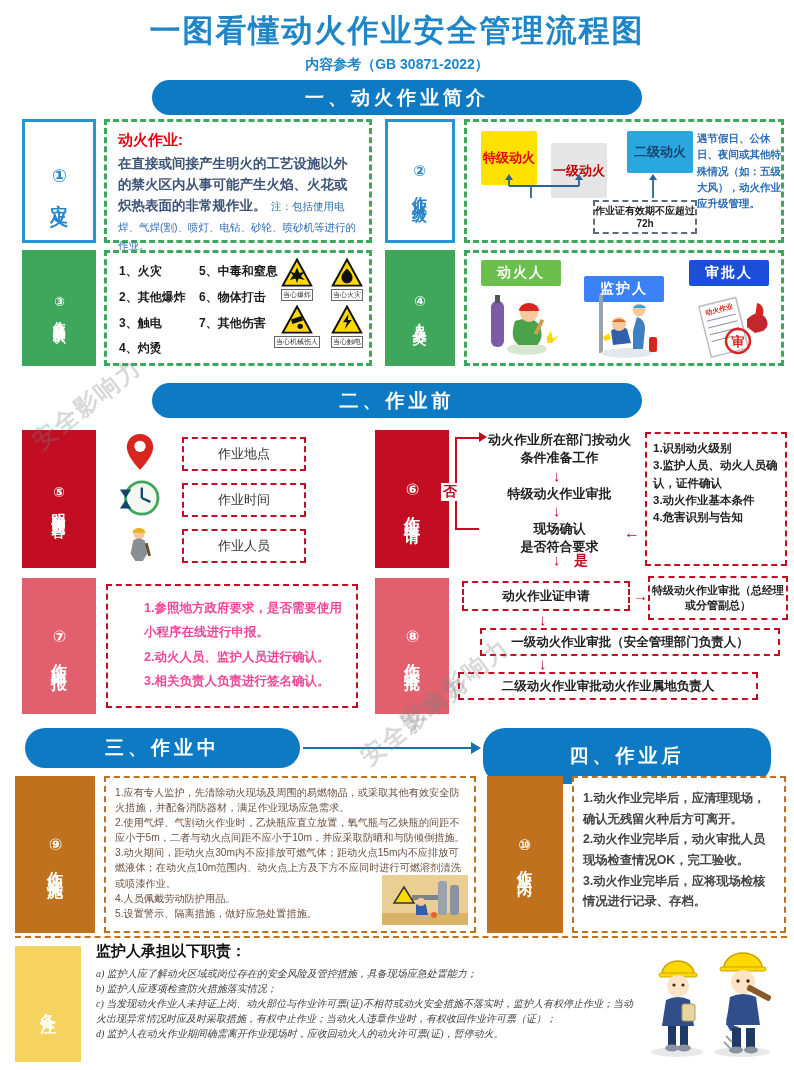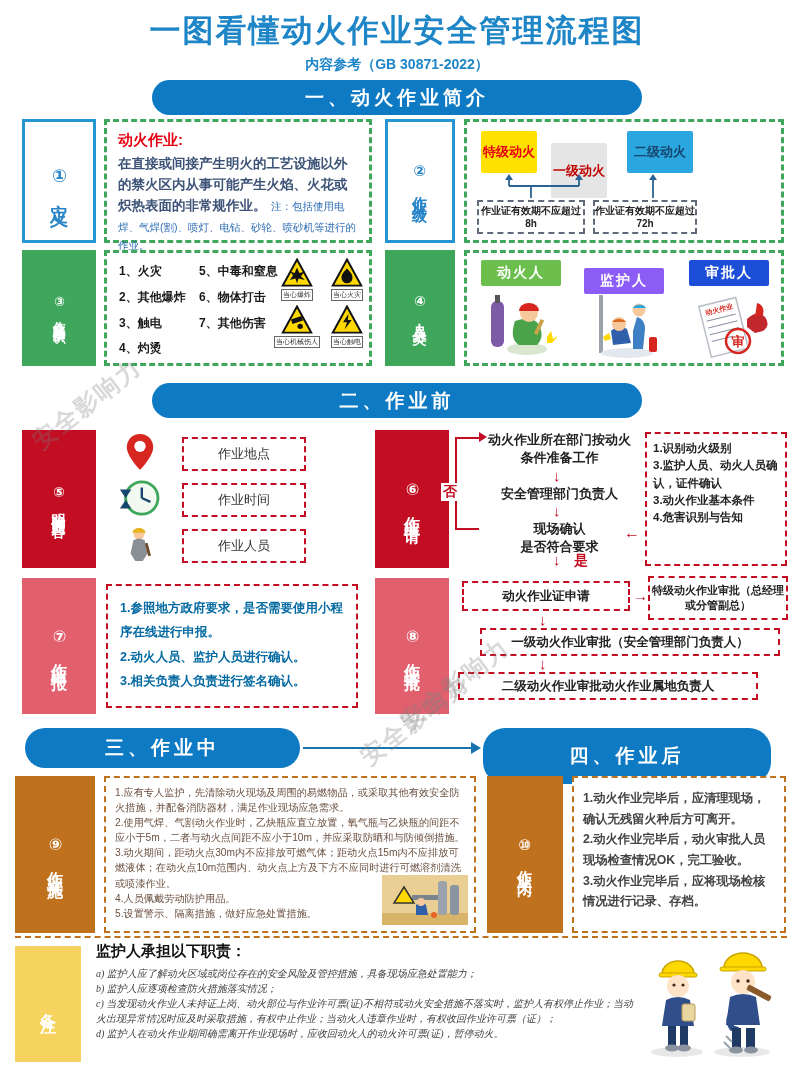--- a/index.html
+++ b/index.html
@@ -54,21 +54,21 @@
               font-size:13px; color:#333; font-weight:normal; }
 
   .flow-t { position:absolute; text-align:center; color:#222; font-size:13px; font-weight:bold; line-height:1.4; }
   .arr { position:absolute; color:#c30d23; font-weight:bold; font-size:15px; line-height:1; }
   .yesno { position:absolute; color:#c30d23; font-weight:bold; font-size:14px; background:#fff; padding:0 2px; }
   .loop { position:absolute; border-left:2px solid #c30d23; border-top:2px solid #c30d23; border-bottom:2px solid #c30d23; }
   .loop-head { position:absolute; width:0; height:0; border-top:5px solid transparent;
                border-bottom:5px solid transparent; border-left:8px solid #c30d23; }
 
   .checklist { font-size:11.5px; color:#222; font-weight:bold; line-height:1.5; }
-  .plain-list { font-size:12.5px; color:#0369a1; font-weight:bold; line-height:1.95; }
+  .plain-list { font-size:12.5px; color:#ec4899; font-weight:bold; line-height:1.95;margin-left:24px; }
   .appr-box { position:absolute; display:flex; align-items:center; justify-content:center;
               text-align:center; font-size:12.5px; font-weight:bold; color:#222; line-height:1.35; }
 
   .head-arrow { position:absolute; border-top:2.5px solid #1673ae; }
   .head-arrow:after { content:""; position:absolute; right:-2px; top:-7px; width:0; height:0;
                border-top:6px solid transparent; border-bottom:6px solid transparent; border-left:10px solid #1673ae; }
 
   .impl-text { font-size:10.2px; color:#6b5140; line-height:1.48; }
   .close-text { font-size:12.3px; color:#444444; font-weight:bold; line-height:1.68; }
 
@@ -97,31 +97,31 @@
   <div class="dash-green" style="left:104px;top:119px;width:268px;height:124px;padding:9px 11px">
     <span class="def-term">动火作业:</span>
     <span class="def-text">在直接或间接产生明火的工艺设施以外的禁火区内从事可能产生火焰、火花或炽热表面的非常规作业。</span>
     <span class="def-note">注：包括使用电焊、气焊(割)、喷灯、电钻、砂轮、喷砂机等进行的作业。</span>
   </div>
 
   <div class="vlabel white-label" style="left:385px;top:119px;width:70px;height:124px">
     <div class="vt" style="font-size:15px"><span>②</span><span>作业分级</span></div>
   </div>
   <div class="dash-green" style="left:464px;top:119px;width:320px;height:124px">
-    <div class="level-chip" style="left:14px;top:9px;width:56px;height:42px;background:#ffe100;color:#e60012">特级动火</div>
+    <div class="level-chip" style="left:14px;top:9px;width:56px;height:54px;background:#ffe100;color:#e60012">特级动火</div>
     <div class="level-chip" style="left:84px;top:21px;width:56px;height:55px;background:#e5e5e5;color:#c00000">一级动火</div>
     <div class="level-chip" style="left:160px;top:9px;width:66px;height:42px;background:#2aa7df;color:#17456e">二级动火</div>
     <svg style="position:absolute;left:10px;top:52px" width="220" height="24" viewBox="0 0 220 24">
       <path d="M54 24 L54 12 M32 12 L102 12 M32 12 L32 5 M102 12 L102 5 M176 24 L176 5" stroke="#2a6496" stroke-width="1.8" fill="none"></path>
       <polygon points="28,6 36,6 32,0" fill="#2a6496"></polygon>
       <polygon points="98,6 106,6 102,0" fill="#2a6496"></polygon>
       <polygon points="172,6 180,6 176,0" fill="#2a6496"></polygon>
     </svg>
-    <div class="val-box dash-gray" style="left:10px;top:78px;width:108px;height:34px">作业证有效期不应超过8h</div>
     <div class="val-box dash-gray" style="left:126px;top:78px;width:104px;height:34px">作业证有效期不应超过72h</div>
+    <div class="grade-note" style="left:230px;top:8px;width:84px">遇节假日、公休日、夜间或其他特殊情况（如：五级大风），动火作业应升级管理。</div>
   </div>
 
   <div class="vlabel green-label" style="left:22px;top:250px;width:74px;height:116px">
     <div class="vt" style="font-size:12.5px;letter-spacing:2px"><span>③</span><span>作业风险辨识</span></div>
   </div>
   <div class="dash-green" style="left:104px;top:250px;width:268px;height:116px">
     <div style="position:absolute;left:12px;top:6px">
       <div class="risk-item">1、火灾</div>
       <div class="risk-item">2、其他爆炸</div>
       <div class="risk-item">3、触电</div>
@@ -163,21 +163,21 @@
         <div class="sign-label">当心触电</div>
       </div>
     </div>
   </div>
 
   <div class="vlabel green-label" style="left:385px;top:250px;width:70px;height:116px">
     <div class="vt" style="font-size:14px;letter-spacing:3px"><span>④</span><span>人员分类</span></div>
   </div>
   <div class="dash-green" style="left:464px;top:250px;width:320px;height:116px">
     <div class="role-chip" style="left:14px;top:7px;background:#6cbf4d">动火人</div>
-    <div class="role-chip" style="left:117px;top:15px;background:#8b5cf6">监护人</div>
+    <div class="role-chip" style="left:117px;top:23px;background:#3b82f6">监护人</div>
     <div class="role-chip" style="left:222px;top:7px;background:#1d4ed8">审批人</div>
     <svg style="position:absolute;left:20px;top:38px" width="70" height="70" viewBox="0 0 70 70">
       <rect x="4" y="10" width="13" height="46" rx="6" fill="#7d5ba6"></rect>
       <rect x="8" y="4" width="5" height="8" fill="#555"></rect>
       <ellipse cx="40" cy="58" rx="20" ry="6" fill="#d9e6d0"></ellipse>
       <path d="M28 30 q-6 18 4 24 l18 0 q8 -8 2 -20 q-6 -10 -24 -4z" fill="#4aa34a"></path>
       <circle cx="42" cy="22" r="9" fill="#f7c89b"></circle>
       <path d="M32 20 a10 8 0 0 1 20 0 l-20 0z" fill="#d6261f"></path>
       <rect x="50" y="28" width="4" height="16" fill="#c8a24a" transform="rotate(25 52 36)"></rect>
       <polygon points="60,46 64,40 66,48 72,44 65,52 60,52" fill="#ffd800"></polygon>
@@ -236,21 +236,21 @@
   <div class="item-box dash-red" style="left:182px;top:529px;width:124px;height:34px">作业人员</div>
 
   <div class="vlabel red-label" style="left:375px;top:430px;width:74px;height:138px">
     <div class="vt" style="font-size:16px"><span>⑥</span><span>作业申请</span></div>
   </div>
   <div class="loop" style="left:455px;top:437px;width:24px;height:93px"></div>
   <div class="loop-head" style="left:479px;top:432px"></div>
   <div class="yesno" style="left:441px;top:483px">否</div>
   <div class="flow-t" style="left:482px;top:431px;width:155px">动火作业所在部门按动火条件准备工作</div>
   <div class="arr" style="left:553px;top:468px">↓</div>
-  <div class="flow-t" style="left:482px;top:485px;width:155px">安全管理部门负责人</div>
+  <div class="flow-t" style="left:482px;top:485px;width:155px">特级动火作业审批</div>
   <div class="arr" style="left:553px;top:503px">↓</div>
   <div class="flow-t" style="left:482px;top:520px;width:155px">
     <span>现场确认</span><br>
     <span>是否符合要求</span>
   </div>
   <div class="arr" style="left:553px;top:552px">↓</div>
   <div class="yesno" style="left:572px;top:552px">是</div>
   <div class="arr" style="left:624px;top:525px;font-size:16px">←</div>
   <div class="dash-red" style="left:645px;top:432px;width:142px;height:134px;padding:6px 6px">
     <div class="checklist">1.识别动火级别</div>

